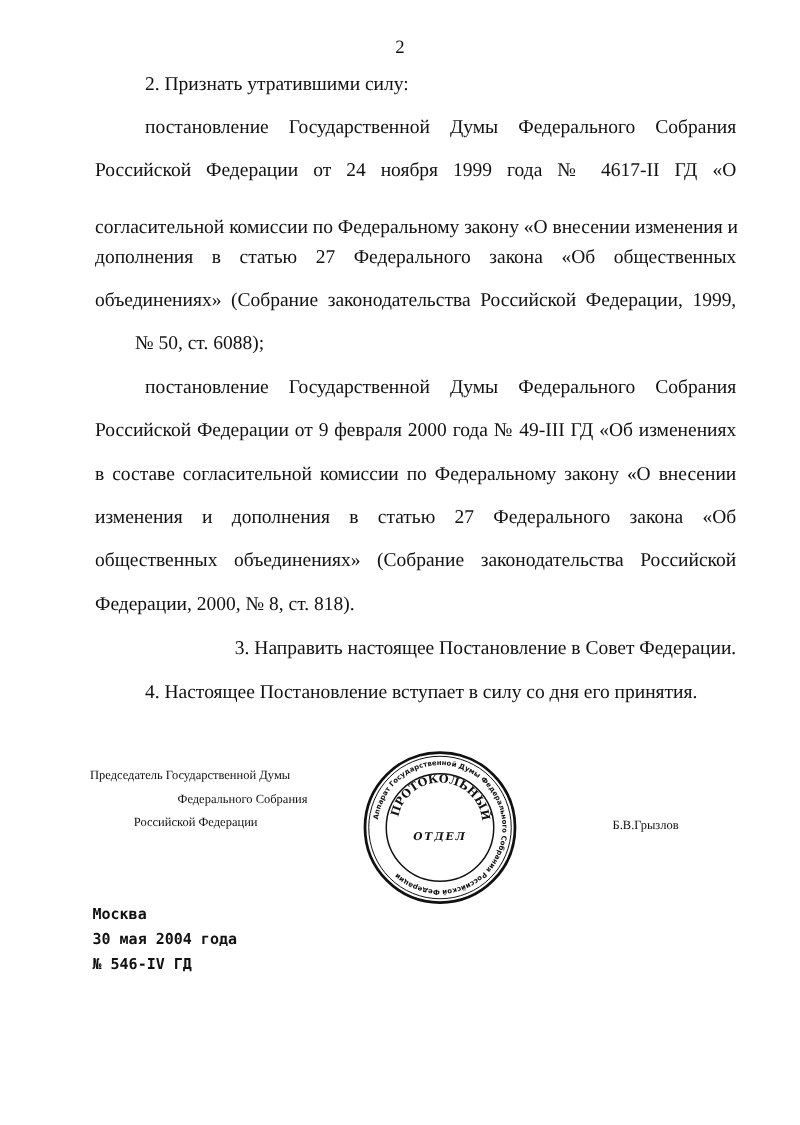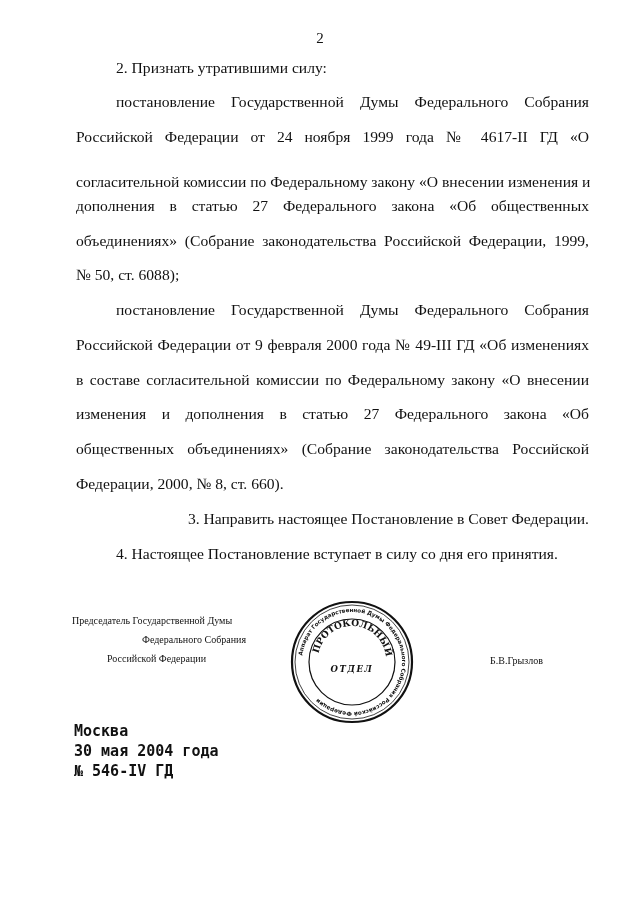--- a/index.html
+++ b/index.html
@@ -3,43 +3,43 @@
 <meta charset="utf-8">
 <style>
   html, body { margin:0; padding:0; background:#ffffff; }
   body { width:640px; height:900px; position:relative; overflow:hidden;
          font-family:"Liberation Serif", serif; color:#111; }
   .page-num { position:absolute; top:30px; left:0; width:640px; text-align:center; font-size:15px; }
   .line { position:absolute; left:76px; width:513px; font-size:15.6px; white-space:nowrap; line-height:20px; }
   .j { text-align:justify; text-align-last:justify; }
   .ind { left:116px; width:473px; }
   .sig { position:absolute; font-size:10px; white-space:nowrap; line-height:20px; }
-  .mono { position:absolute; left:74px; font-family:"DejaVu Sans Mono", monospace; font-weight:bold; font-size:15px; line-height:20px; white-space:nowrap; }
+  .mono { position:absolute; left:74px; font-family:"DejaVu Sans Mono", monospace; font-weight:bold; font-size:12px; line-height:20px; white-space:nowrap; }
   .stamp { position:absolute; left:290px; top:600px; width:124px; height:124px; }
 </style>
 </head>
 <body>
 
 <div class="page-num">2</div>
 
 <div class="line ind" style="top:58px;">2.  Признать утратившими силу:</div>
 
 <div class="line ind j" style="top:92px;">постановление  Государственной  Думы  Федерального  Собрания</div>
 <div class="line j" style="top:127px;">Российской  Федерации  от 24 ноября 1999 года № 4617-II ГД  «О</div>
 <div class="line j" style="top:172px;">согласительной комиссии по Федеральному закону «О внесении изменения и</div>
 <div class="line j" style="top:196px;">дополнения  в  статью  27  Федерального  закона  «Об  общественных</div>
 <div class="line j" style="top:231px;">объединениях»  (Собрание законодательства Российской Федерации, 1999,</div>
-<div class="line" style="top:265px;">№ 50, ст. 6088);</div>
+<div class="line" style="top:265px;margin-left:32px;">№ 50, ст. 6088);</div>
 
 <div class="line ind j" style="top:300px;">постановление  Государственной  Думы  Федерального  Собрания</div>
 <div class="line j" style="top:335px;">Российской Федерации от 9 февраля 2000 года № 49-III ГД  «Об изменениях</div>
 <div class="line j" style="top:370px;">в составе согласительной комиссии по Федеральному закону «О внесении</div>
 <div class="line j" style="top:404px;">изменения  и  дополнения  в  статью  27  Федерального  закона  «Об</div>
 <div class="line j" style="top:439px;">общественных  объединениях»  (Собрание  законодательства  Российской</div>
-<div class="line" style="top:474px;">Федерации, 2000, №  8, ст. 660).</div>
+<div class="line" style="top:474px;">Федерации, 2000, №  8, ст. 818).</div>
 
 <div class="line ind" style="top:509px;text-align:right;">3.  Направить настоящее Постановление в Совет Федерации.</div>
 <div class="line ind" style="top:544px;">4.  Настоящее Постановление вступает в силу со дня его принятия.</div>
 
 <div class="sig" style="left:72px; top:611px;">Председатель Государственной Думы</div>
 <div class="sig" style="left:102px; top:630px;margin-left:40px;">Федерального Собрания</div>
 <div class="sig" style="left:107px; top:649px;">Российской Федерации</div>
 <div class="sig" style="left:490px; top:651px;font-family:Liberation Serif, serif;">Б.В.Грызлов</div>
 
 <svg class="stamp" viewBox="0 0 124 124">

